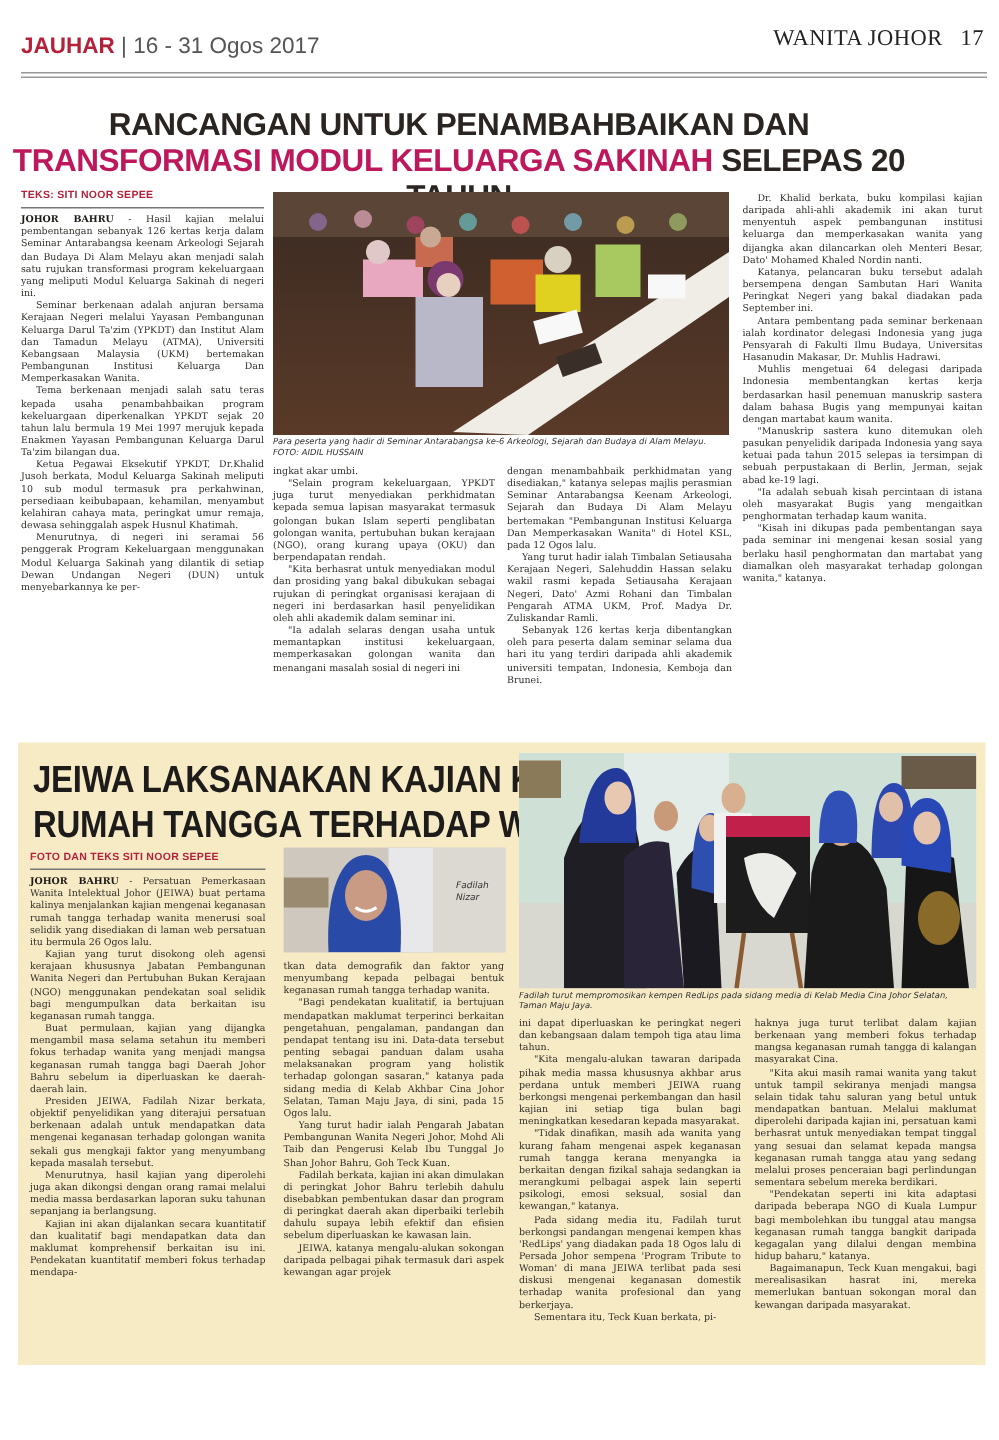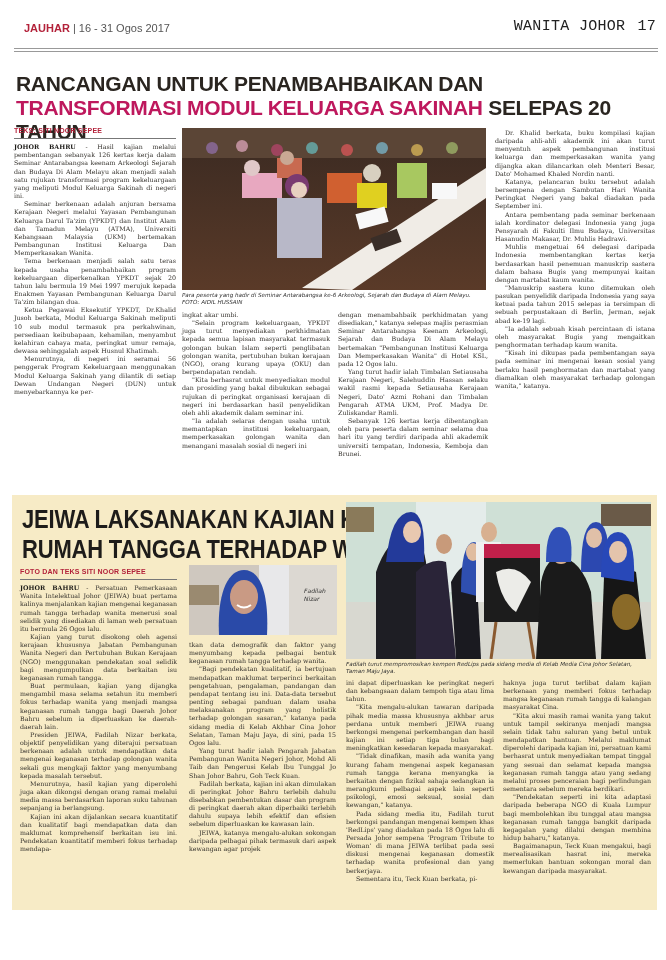--- a/index.html
+++ b/index.html
@@ -1,22 +1,22 @@
 <!DOCTYPE html>
 <html><head>
 <meta charset="utf-8">
 <style>
   html,body{margin:0;padding:0;background:#fff;}
   body{width:666px;height:960px;position:relative;overflow:hidden;font-family:"DejaVu Serif",serif;color:#2a2520;}
-  .hdr{position:absolute;left:24px;top:22px;font-family:"Liberation Sans",sans-serif;font-size:11px;color:#555;}
+  .hdr{position:absolute;left:14px;top:22px;font-family:"Liberation Sans",sans-serif;font-size:15px;color:#555;}
   .hdr .brand{color:#b3223a;font-weight:bold;}
-  .hdr-right{position:absolute;right:10px;top:18px;font-family:Liberation Mono, monospace;font-size:15px;color:#222;letter-spacing:0.3px;text-align:right;}
+  .hdr-right{position:absolute;right:10px;top:18px;font-family:Liberation Serif, serif;font-size:15px;color:#222;letter-spacing:0.3px;text-align:right;}
   .hdr-right .pg{margin-left:12px;}
   .rule{position:absolute;left:14px;right:8px;height:1px;background:#999;}
-  .h1{position:absolute;left:16px;width:604px;font-family:"Liberation Sans",sans-serif;font-weight:bold;font-size:21px;letter-spacing:-0.3px;}
+  .h1{position:absolute;left:4px;width:604px;text-align:center;font-family:"Liberation Sans",sans-serif;font-weight:bold;font-size:21px;letter-spacing:-0.3px;}
   .h1 .gold{color:#be185d;}
   .col{position:absolute;font-family:"DejaVu Serif",serif;font-size:6.3px;line-height:8.15px;text-align:justify;color:#33302b;}
   .col p{margin:0;text-indent:10px;}
   .col p.first{text-indent:0;}
   .col b{font-weight:bold;color:#1d1b18;}
   .byline{font-family:"Liberation Sans",sans-serif;font-weight:bold;font-size:7px;color:#b3223a;letter-spacing:0.2px;border-bottom:1px solid #777;padding-bottom:3px;margin-bottom:4px;}
   .photo{position:absolute;overflow:hidden;}
   .caption{position:absolute;font-family:"DejaVu Sans",sans-serif;font-style:italic;font-size:5.6px;line-height:7px;color:#333;}
   .box{position:absolute;left:12px;top:495px;width:645px;height:415px;background:#f7ebc6;}
   .h2{position:absolute;left:22px;font-family:"Liberation Sans",sans-serif;font-weight:bold;font-size:22px;letter-spacing:-0.2px;color:#1e1c1a;transform:scaleY(1.15);transform-origin:left top;}

